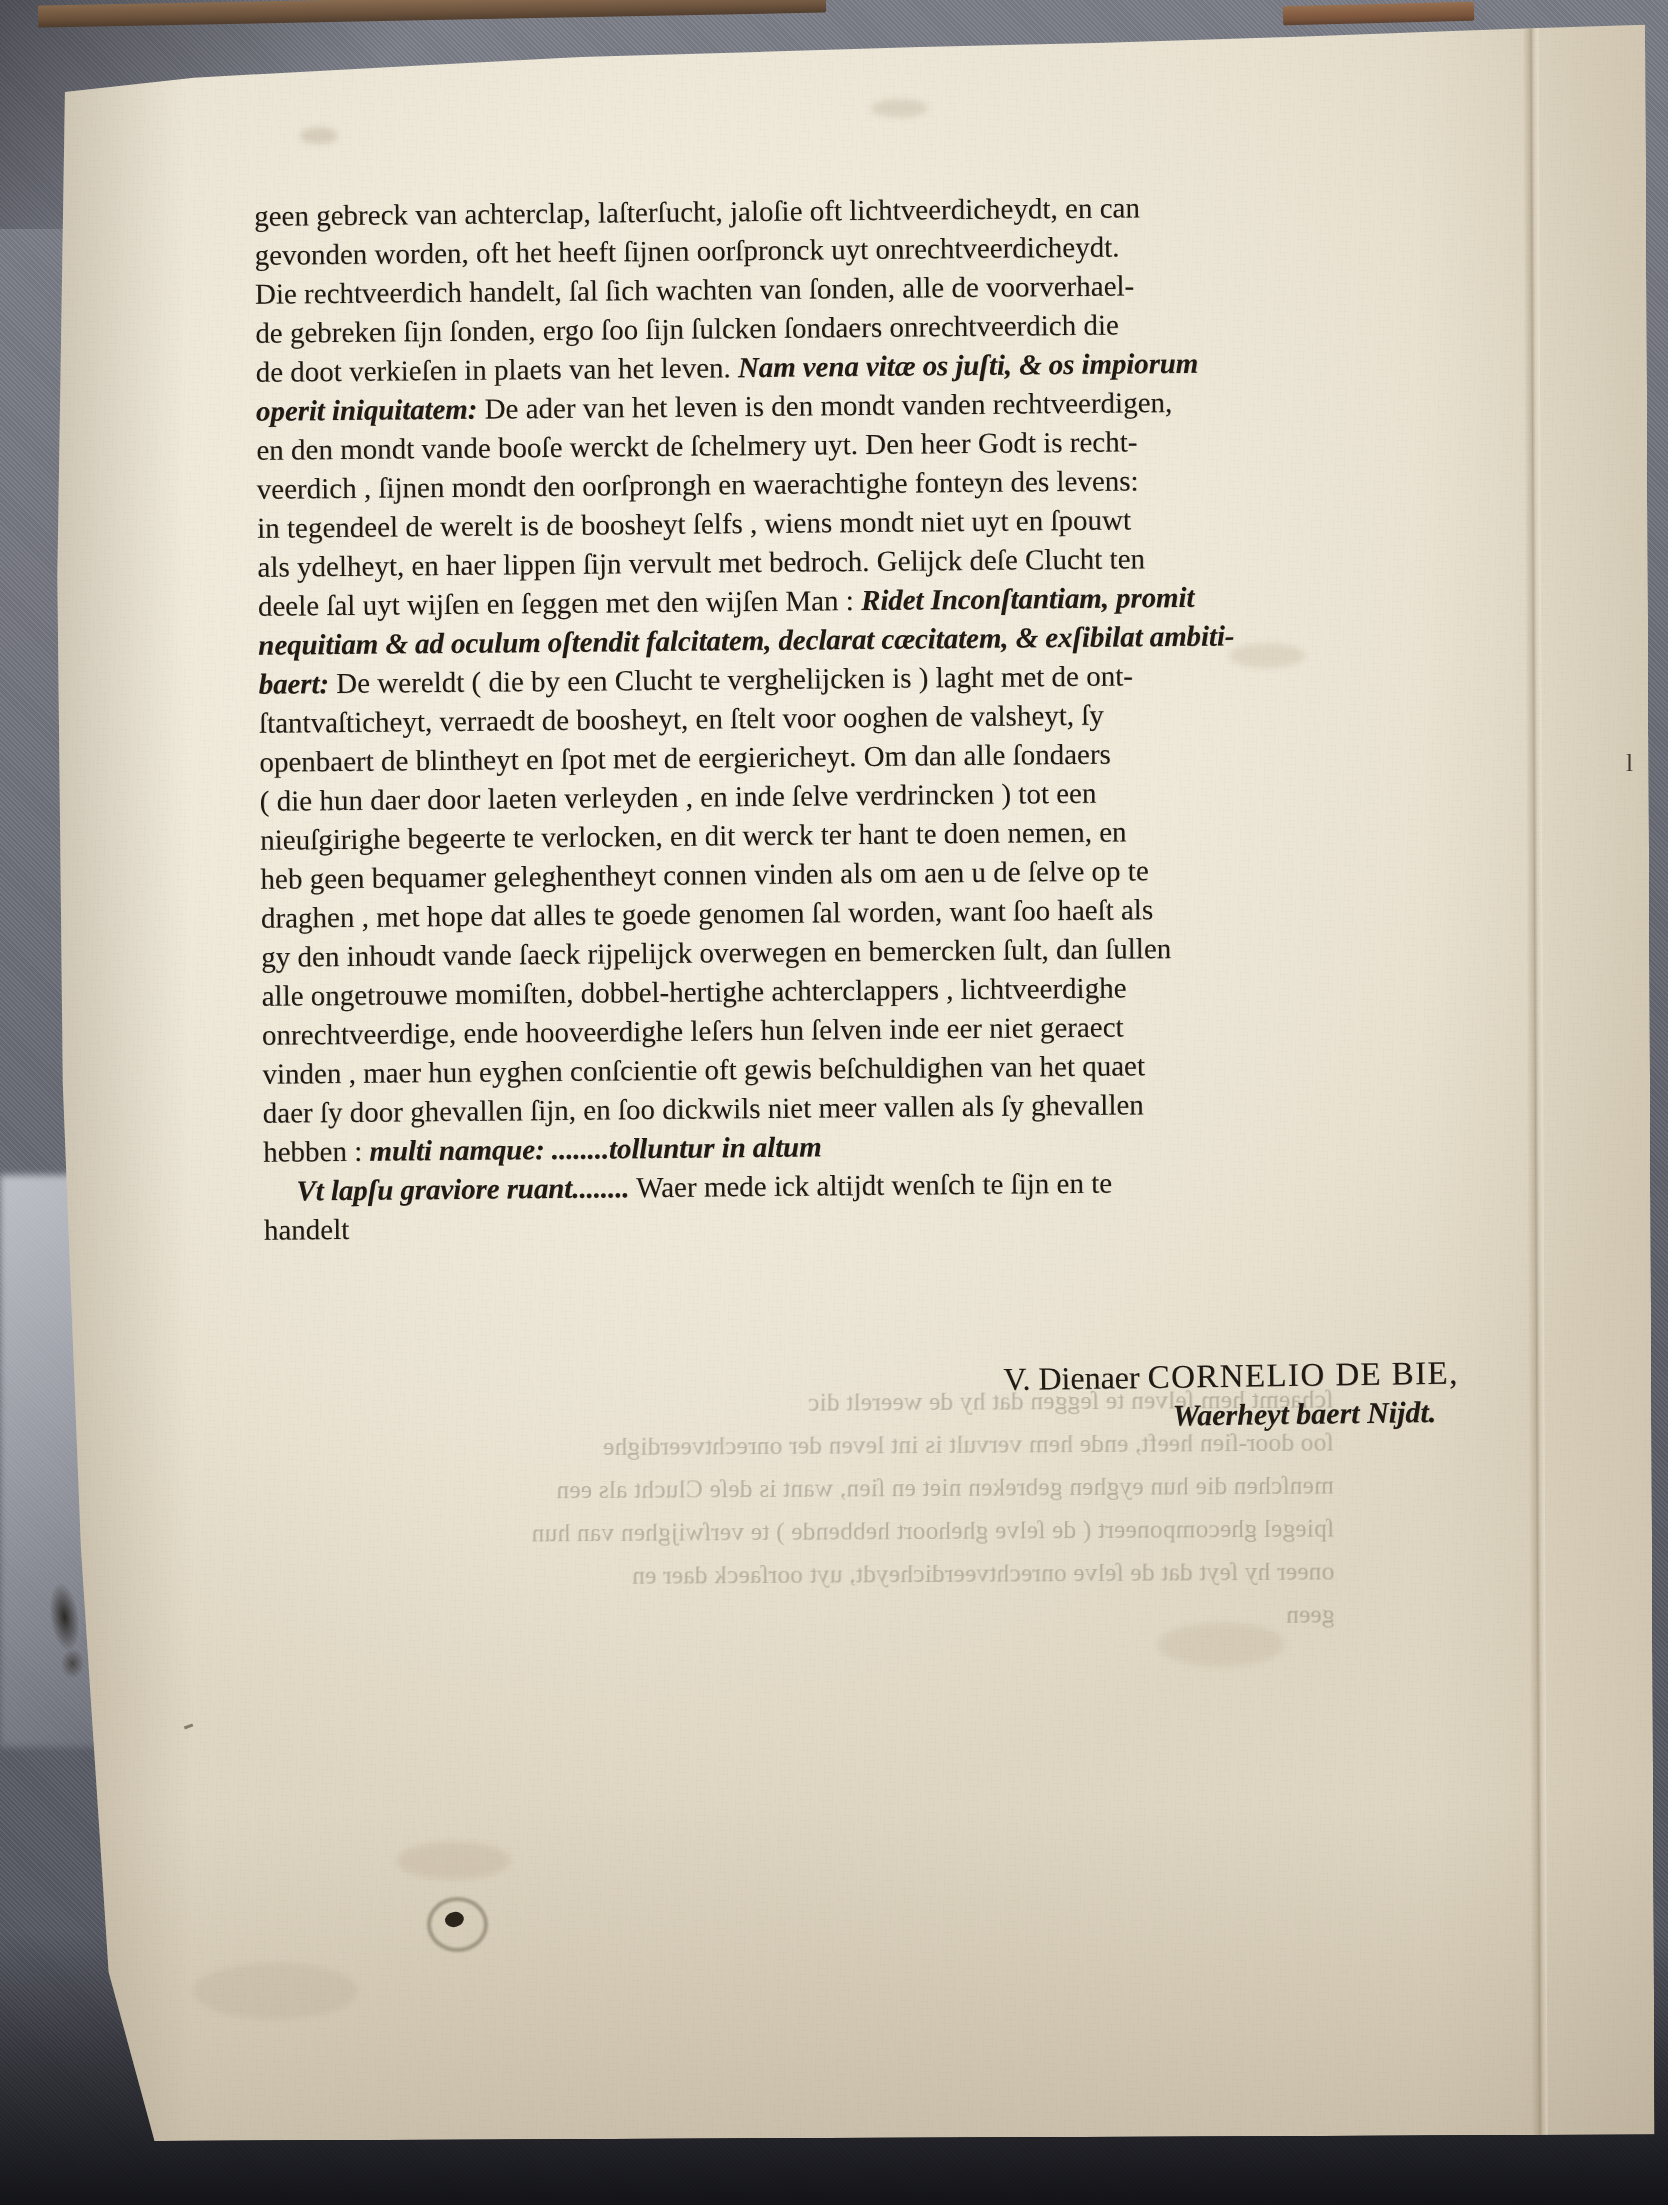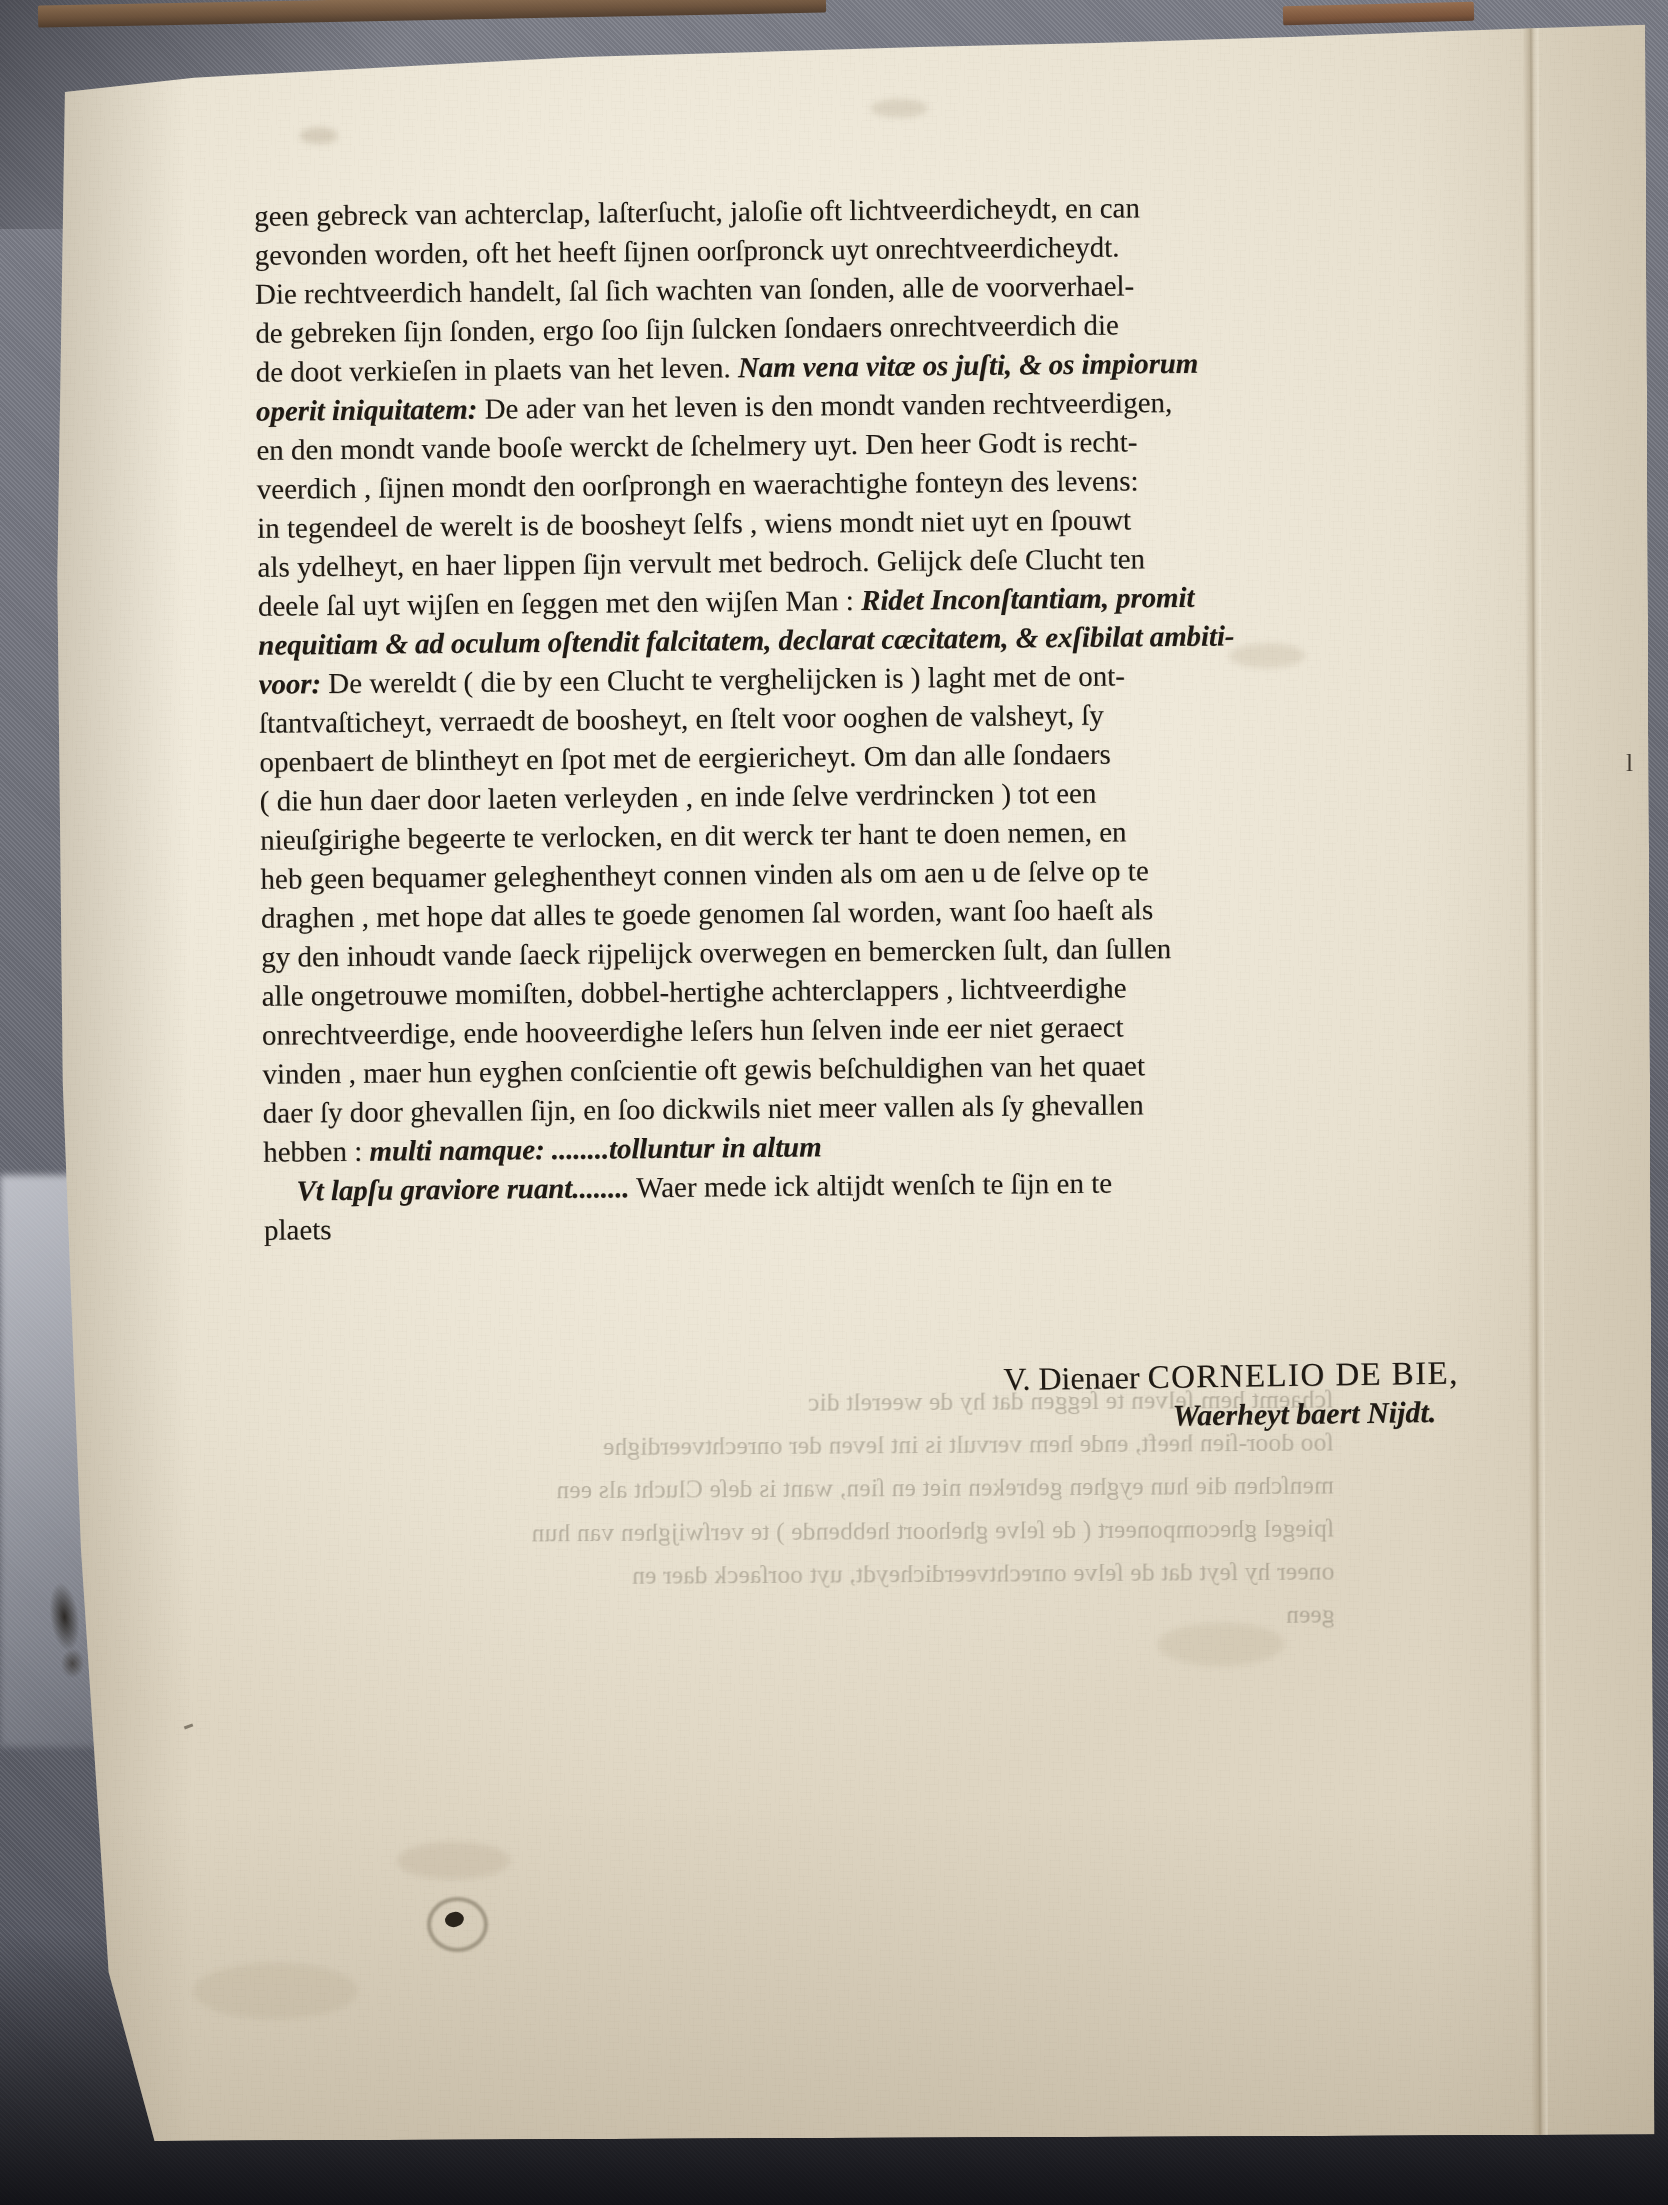--- a/index.html
+++ b/index.html
@@ -280,35 +280,35 @@
       <div class="ln"><span>Die rechtveerdich handelt, ſal  ſich wachten van ſonden, alle de voorverhael-</span></div>
       <div class="ln"><span>de gebreken ſijn ſonden, ergo ſoo ſijn ſulcken ſondaers  onrechtveerdich die</span></div>
       <div class="ln"><span>de doot verkieſen in plaets van het leven.</span><span class="it"> Nam vena vitæ os juſti, &amp; os impiorum</span></div>
       <div class="ln"><span class="it">operit iniquitatem:</span><span> De ader van het leven is den mondt vanden rechtveerdigen,</span></div>
       <div class="ln"><span>en den mondt vande booſe werckt de ſchelmery uyt. Den heer Godt is recht-</span></div>
       <div class="ln"><span>veerdich , ſijnen mondt den oorſprongh  en waerachtighe fonteyn des levens:</span></div>
       <div class="ln"><span>in tegendeel de  werelt is de boosheyt ſelfs , wiens mondt niet uyt en ſpouwt</span></div>
       <div class="ln"><span>als ydelheyt, en haer lippen ſijn vervult  met bedroch. Gelijck deſe  Clucht ten</span></div>
       <div class="ln"><span>deele ſal uyt wijſen en ſeggen met den wijſen Man : </span><span class="it">Ridet Inconſtantiam, promit</span></div>
       <div class="ln"><span class="it">nequitiam &amp; ad oculum oſtendit falcitatem, declarat cæcitatem, &amp; exſibilat ambiti-</span></div>
-      <div class="ln"><span class="it">voor:</span><span> De wereldt ( die by een Clucht te verghelijcken is ) laght met de ont-</span></div>
+      <div class="ln"><span class="it">baert:</span><span> De wereldt ( die by een Clucht te verghelijcken is ) laght met de ont-</span></div>
       <div class="ln"><span>ſtantvaſticheyt, verraedt de boosheyt, en ſtelt voor ooghen de valsheyt, ſy</span></div>
       <div class="ln"><span>openbaert de blintheyt en ſpot met de eergiericheyt. Om dan alle ſondaers</span></div>
       <div class="ln"><span>( die hun daer door  laeten verleyden , en inde ſelve verdrincken ) tot een</span></div>
       <div class="ln"><span>nieuſgirighe begeerte te verlocken, en dit werck ter hant  te doen nemen, en</span></div>
       <div class="ln"><span>heb geen bequamer geleghentheyt connen vinden  als om aen u de ſelve op te</span></div>
       <div class="ln"><span>draghen , met hope dat alles te goede genomen ſal worden, want ſoo haeſt als</span></div>
       <div class="ln"><span>gy den inhoudt vande ſaeck rijpelijck overwegen en bemercken ſult, dan ſullen</span></div>
       <div class="ln"><span>alle ongetrouwe momiſten, dobbel-hertighe achterclappers , lichtveerdighe</span></div>
       <div class="ln"><span>onrechtveerdige, ende hooveerdighe leſers hun ſelven inde eer niet geraect</span></div>
       <div class="ln"><span>vinden , maer hun eyghen conſcientie oft gewis  beſchuldighen van het quaet</span></div>
       <div class="ln"><span>daer ſy door ghevallen ſijn, en ſoo dickwils  niet meer vallen als ſy ghevallen</span></div>
       <div class="ln"><span>hebben : </span><span class="it">multi namque:     ........tolluntur in altum</span></div>
       <div class="ln indent"><span class="it">Vt lapſu graviore ruant........</span><span> Waer mede ick altijdt wenſch  te ſijn en te</span></div>
-      <div class="ln"><span>plaets</span></div>
+      <div class="ln"><span>handelt</span></div>
     </div>
 
   <div class="signature-wrap">
     <div class="sig-main">
       <span>V. Dienaer</span>
       <span class="sig-caps">CORNELIO DE BIE,</span>
     </div>
     <div class="sig-motto">Waerheyt baert Nijdt.</div>
   </div>
 

